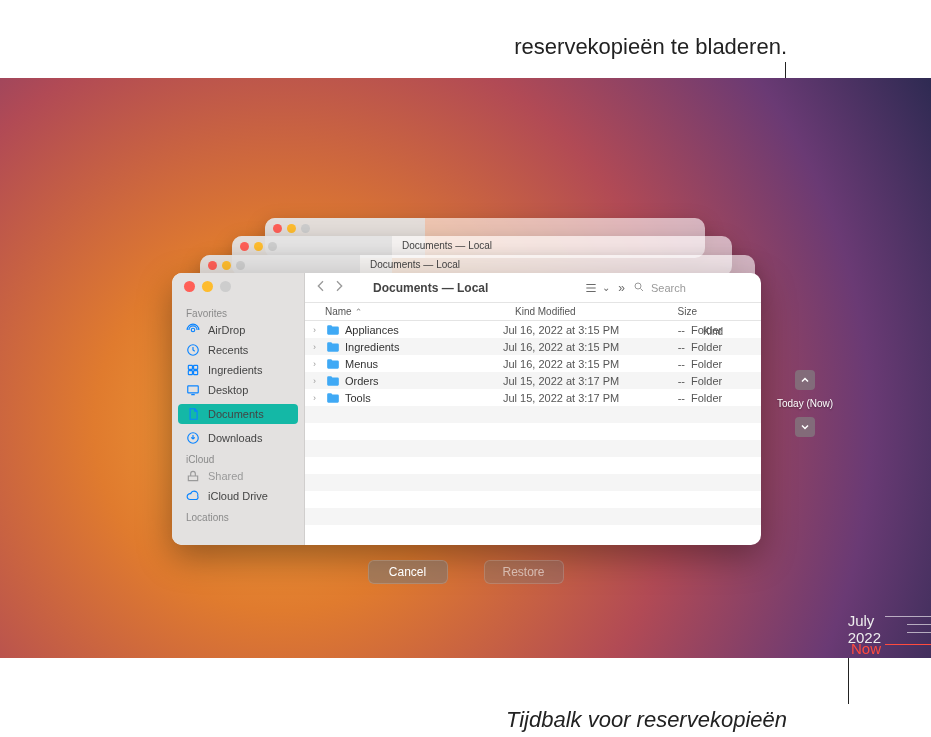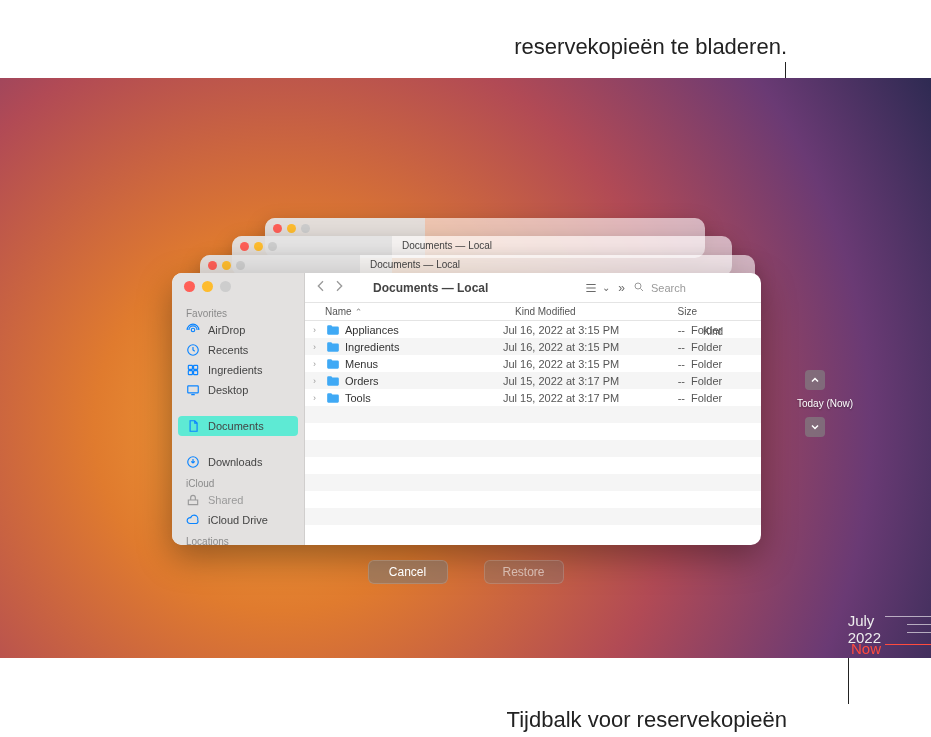--- a/index.html
+++ b/index.html
@@ -1,20 +1,20 @@
 <!DOCTYPE html>
 <html><head>
 <meta charset="utf-8">
 <style>
   * { box-sizing: border-box; margin: 0; padding: 0; }
   html, body { width: 931px; height: 737px; overflow: hidden; font-family: -apple-system, "Helvetica Neue", Arial, sans-serif; background: #fff; }
 
   
   .callout-top { position: absolute; top: 4px; right: 144px; text-align: right; font-size: 22px; color: #222; line-height: 1.3; }
-  .callout-bottom { position: absolute; bottom: 4px; right: 144px; text-align: right; font-size: 22px; color: #222; }
+  .callout-bottom { position: absolute; bottom: 4px; right: 144px; text-align: right; font-size: 22px; color: #222; font-style: italic; }
   .callout-line-top { position: absolute; top: 62px; left: 785px; width: 1px; height: 308px; background: #222; }
   .callout-line-bottom { position: absolute; top: 644px; left: 848px; width: 1px; height: 60px; background: #222; }
 
   
   .stage { position: absolute; left: 0; top: 78px; width: 931px; height: 580px;
            background: radial-gradient(circle at 30% 60%, #f3a23a 0%, #e07b2e 25%, #b14a55 55%, #6a3a74 80%, #2e2a52 100%);
            overflow: hidden; }
 
   
   .stack { position: absolute; border-radius: 10px; background: rgba(255,255,255,0.6); box-shadow: 0 6px 20px rgba(0,0,0,0.25); }
@@ -24,21 +24,21 @@
   .stack .btns span{ width:9px;height:9px;border-radius:50%;display:block;}
 
   
   .win { position: absolute; left: 172px; top: 195px; width: 589px; height: 272px; border-radius: 10px; background: #fff; box-shadow: 0 12px 34px rgba(0,0,0,0.35); display:flex; overflow:hidden;}
   .sidebar { width: 167px; background: #e3e1e0; border-right: 1px solid #d0cecd; padding: 8px 0 0 0; font-size: 11px; color:#3c3c3c;}
   .traffic { display:flex; gap:7px; padding: 0 10px 10px 12px;}
   .tl { width:11px;height:11px;border-radius:50%;}
   .tl.red{background:#ff5f57;} .tl.yel{background:#febc2e;} .tl.grn{background:#cdcdcd;}
   .sb-section { padding: 2px 10px 1px 14px; font-size: 10px; color:#8a8a8a; margin-top:4px;}
   .sb-item { display:flex; align-items:center; gap:8px; padding: 3px 27px 3px 14px; cursor:default; color:#444;}
-  .sb-item.sel { background:#5eead4; border-radius:4px; margin:16px 6px; padding-left:8px;align-items:center;}
+  .sb-item.sel { background:#14b8a6; border-radius:4px; margin:4px 6px; padding-left:8px;align-items:center;}
   .sb-item.dim { color:#9a9a9a;}
   .sb-ico { width:14px; height:14px; color:#0a84ff; display:flex; align-items:center; justify-content:center;}
   .sb-ico svg{width:14px;height:14px;}
   .sb-item.dim .sb-ico{color:#9a9a9a;}
 
   .content { flex:1; display:flex; flex-direction:column;}
   .toolbar { height:30px; display:flex; align-items:center; gap:8px; padding:0 8px; border-bottom:1px solid #e4e4e4;}
   .nav-arrows { display:flex; gap:2px; color:#9a9a9a;}
   .nav-arrows svg{width:16px;height:16px;}
   .win-title { flex: 0 0 auto; font-size:12px; font-weight:600; color:#444; margin-left:18px;}
@@ -69,21 +69,21 @@
 
   
   .btn-row{position:absolute; left:0; right:0; top:482px; display:flex; justify-content:center; gap:36px;}
   .tm-btn{min-width:80px; padding:5px 18px; border-radius:6px; font-size:12px; text-align:center; background:rgba(120,120,120,0.55); color:#fff; box-shadow: inset 0 0 0 1px rgba(255,255,255,0.15);}
   .tm-btn.dim{color:rgba(255,255,255,0.55); background:rgba(120,120,120,0.35);}
 
   
   .nav-pad{position:absolute; left:777px; top:292px; display:flex; flex-direction:column; align-items:center; gap:8px;}
   .nav-btn{width:20px;height:20px;border-radius:4px;background:rgba(130,130,130,0.65);display:flex;align-items:center;justify-content:center;color:#fff;}
   .nav-btn svg{width:12px;height:12px;}
-  .nav-label{font-size:10px;color:#fff;white-space:nowrap;text-shadow:0 1px 2px rgba(0,0,0,0.4);margin-left:20px;}
+  .nav-label{font-size:10px;color:#fff;white-space:nowrap;text-shadow:0 1px 2px rgba(0,0,0,0.4);}
 
   
   .timeline{position:absolute; right:0; bottom:0; width:80px; height:60px; color:#fff; font-size:15px;}
   .tl-month{position:absolute; right:50px; top:14px; color:#eee;}
   .tl-now{position:absolute; right:50px; top:42px; color:#ff4b3e;}
   .tick{position:absolute; right:0; height:1px; background:rgba(255,255,255,0.6);}
 </style>
 </head>
 <body>
 

